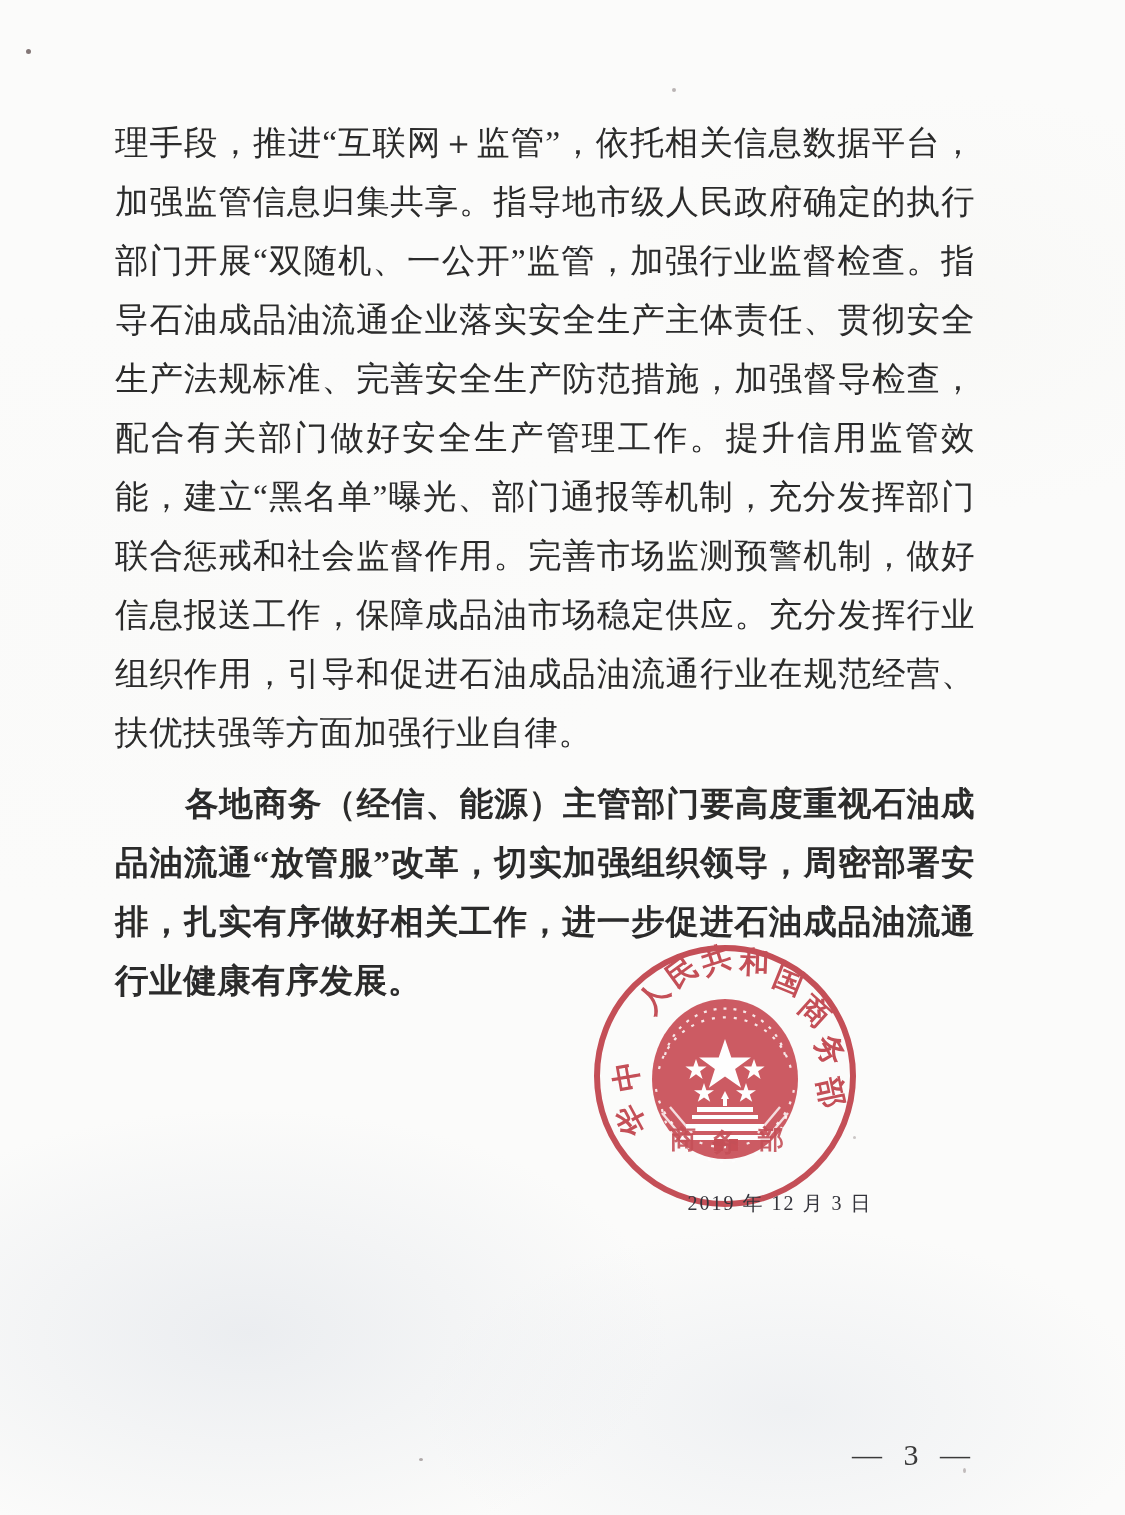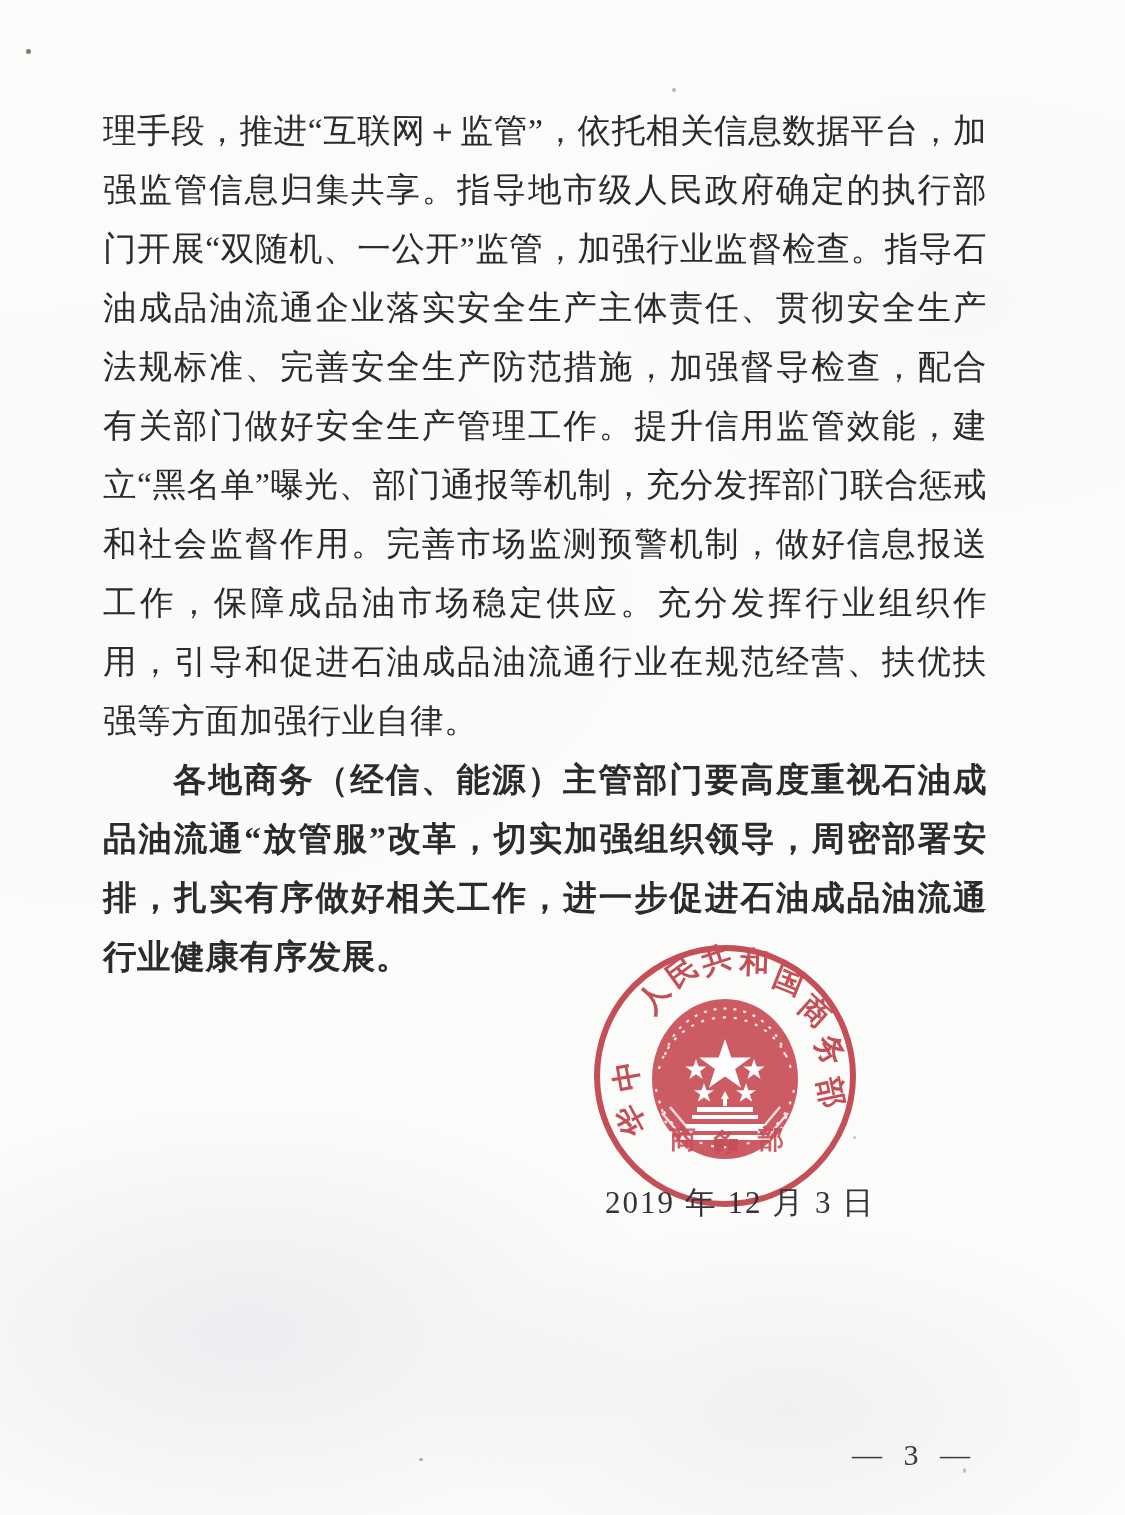--- a/index.html
+++ b/index.html
@@ -27,21 +27,21 @@
 
   
   .text-block {
     position: absolute;
     left: 103px;
     top: 101px;
     width: 884px;
   }
 
   .para {
-    margin: 0;
+    margin: 12px;
     color: #2b2b2b;
     font-size: 33.5px;
     line-height: 59px;
     letter-spacing: 0.6px;
     text-align: justify;
     text-justify: inter-character;
     font-weight: 400;
     -webkit-font-smoothing: antialiased;
   }
 
@@ -67,25 +67,25 @@
   .seal-svg {
     width: 266px;
     height: 266px;
     display: block;
     opacity: 0.93;
   }
 
   
   .seal-date {
     position: absolute;
-    left: 595px;
+    left: 635px;
     top: 1183px;
     width: 290px;
     color: #33333a;
-    font-size: 31px;
+    font-size: 20px;
     line-height: 40px;
     letter-spacing: 2px;
     text-align: center;
     white-space: nowrap;
     font-family: "Liberation Serif", "DejaVu Serif", serif;
   }
 
   
   .page-number {
     position: absolute;

